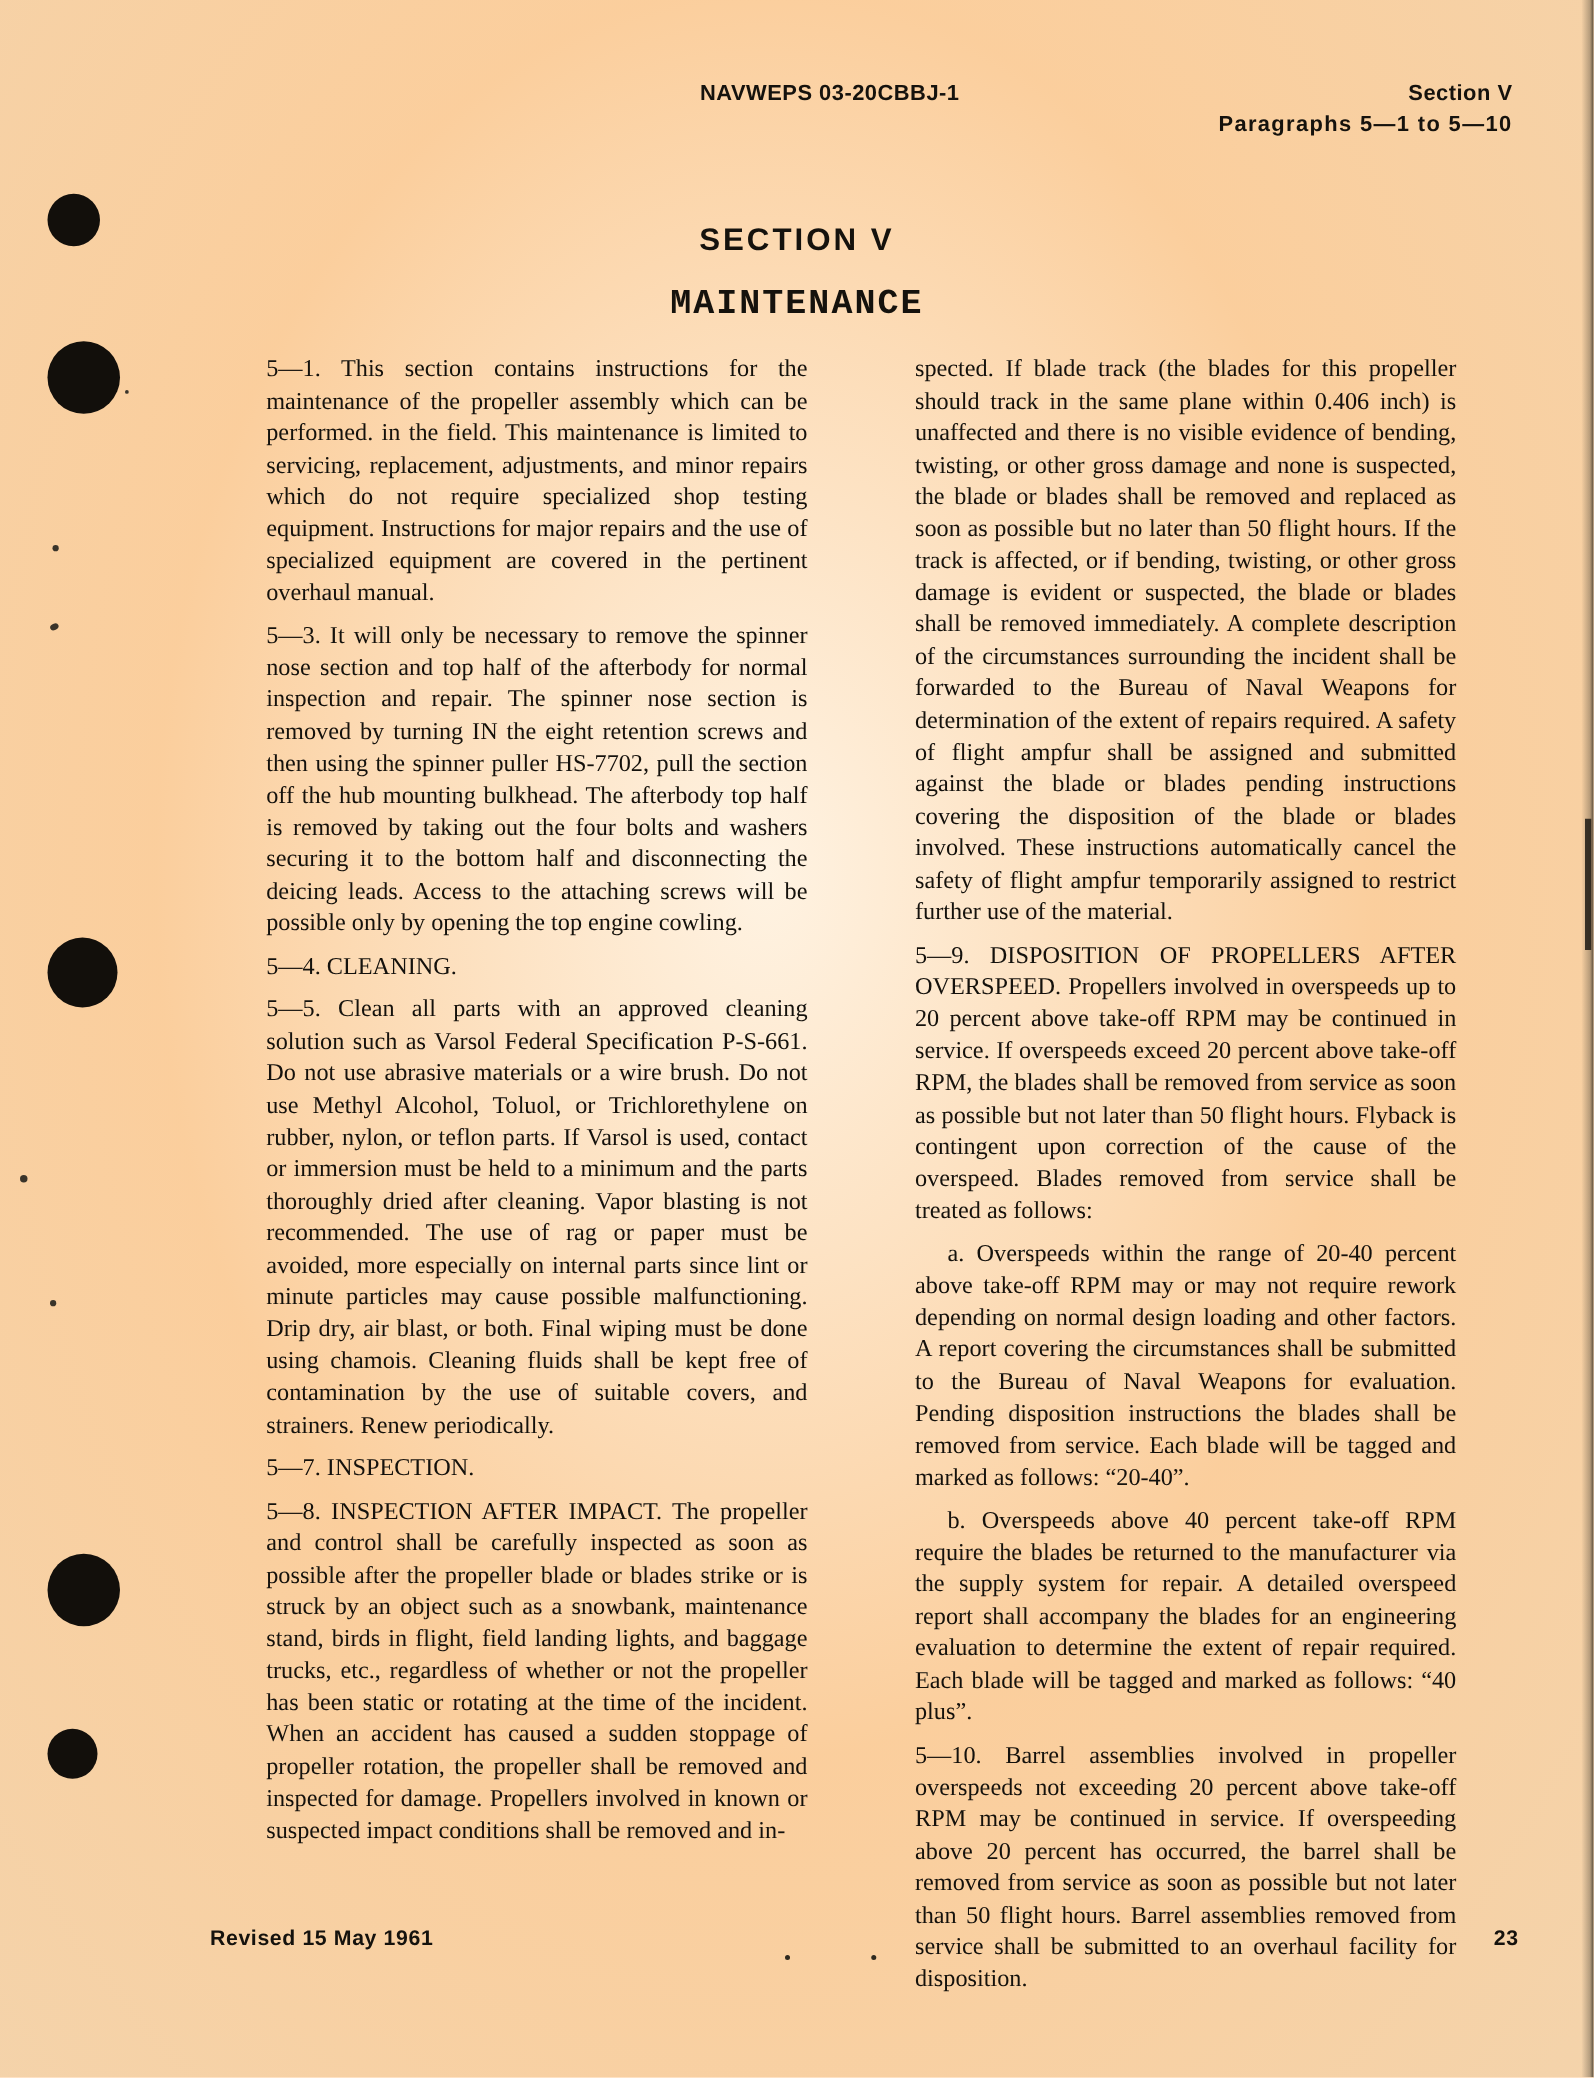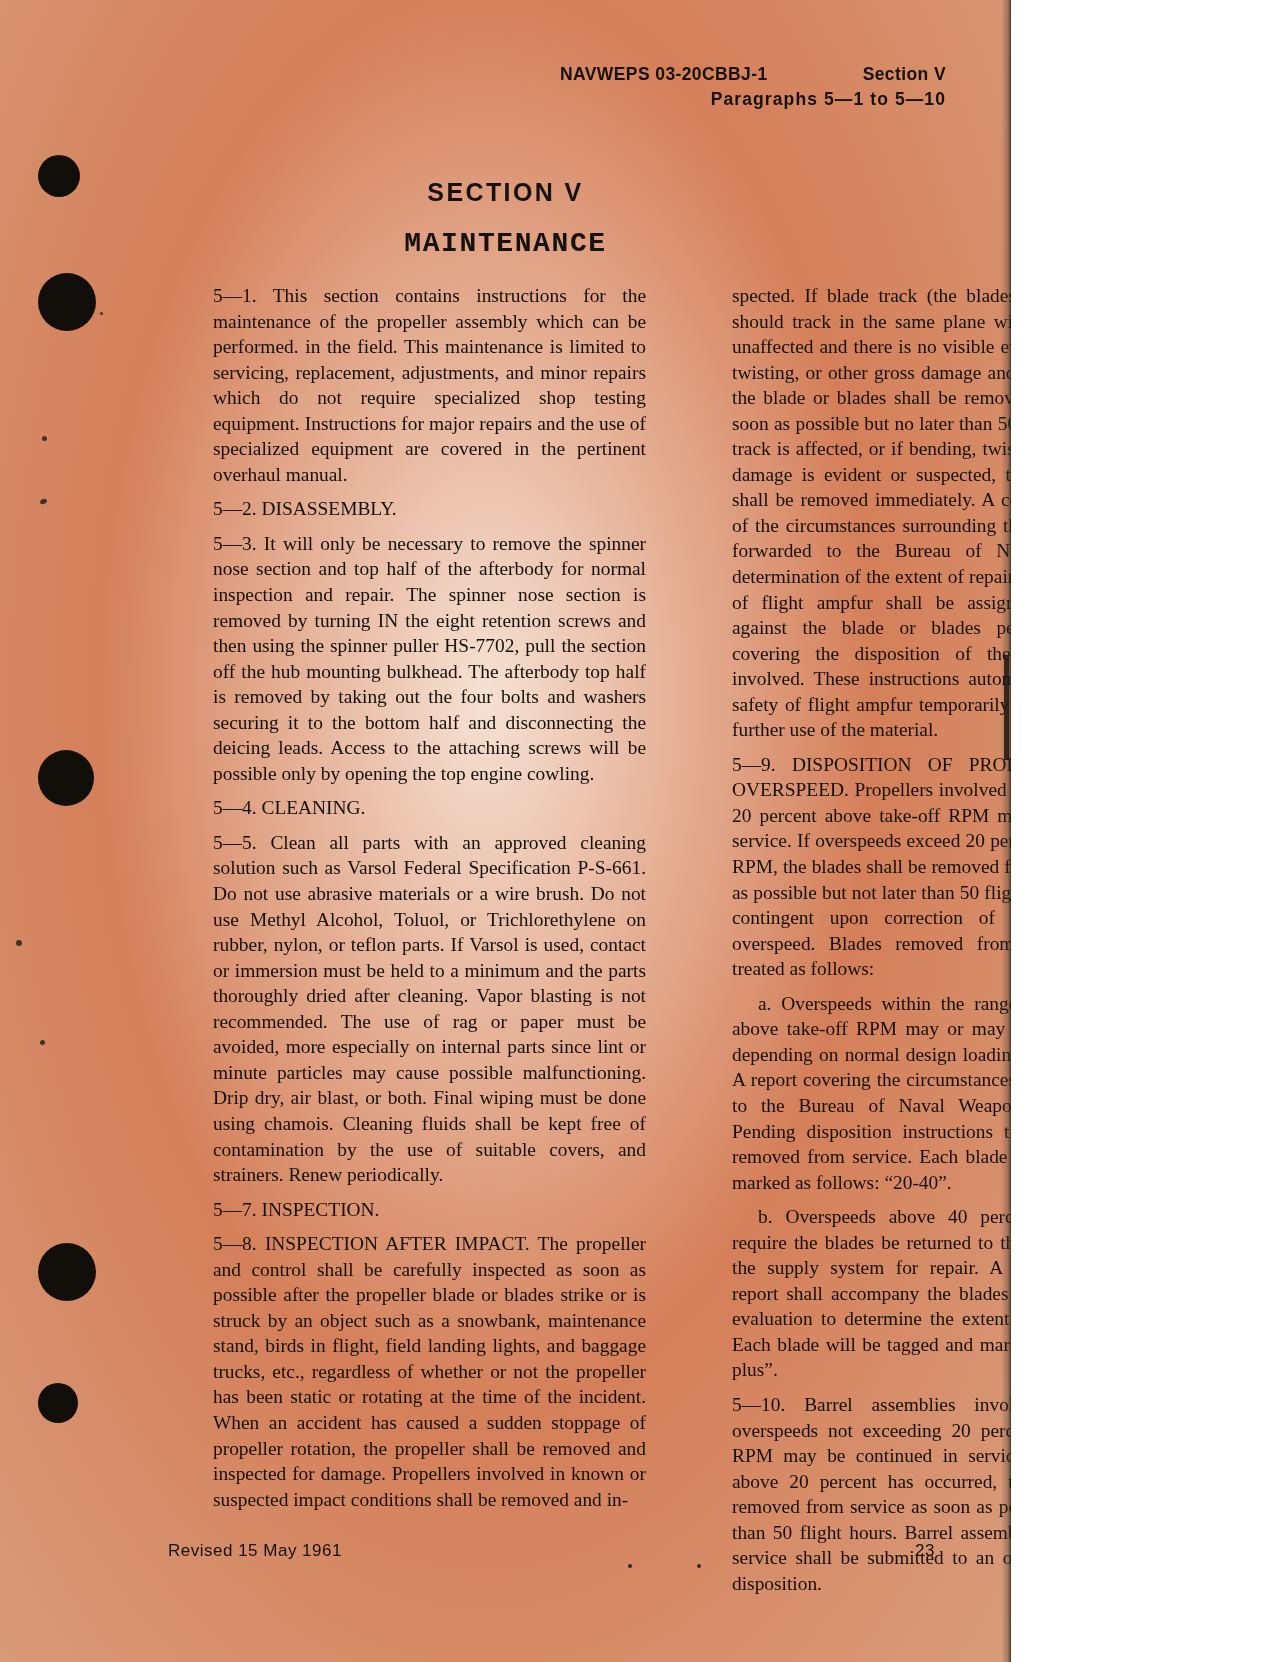--- a/index.html
+++ b/index.html
@@ -2,23 +2,23 @@
 <html><head>
 <meta charset="utf-8">
 <style>
   html, body {
     margin: 0;
     padding: 0;
     background: #ffffff;
   }
   .page {
     position: relative;
-    width: 1011px;
+    width: 1275px;
     height: 1662px;
-    background: #c2410c;
+    background: #fdba74;
     overflow: hidden;
     font-family: "Liberation Serif", "DejaVu Serif", serif;
     color: #1b1914;
   }
   
   .page::before {
     content: "";
     position: absolute;
     inset: 0;
     background:
@@ -132,24 +132,24 @@
   .col p.indent {
     text-indent: 26px;
   }
   .col p.last { margin-bottom: 0; }
 
   
   .footer {
     position: absolute;
     bottom: 95px;
     left: 168px;
-    right: 76px;
+    right: 60px;
     height: 26px;
     font-family: "Liberation Sans", "DejaVu Sans", sans-serif;
-    font-weight: normal;
+    font-weight: bold;
     font-size: 17px;
     letter-spacing: 0.5px;
     color: #15120d;
   }
   .footer .rev { position: absolute; left: 0; top: 0; }
   .footer .pg  { position: absolute; right: 0; top: 0; }
   .footer-dots { position: absolute; bottom: 86px; left: 0; width: 100%; height: 12px; }
   .footer-dots i {
     position: absolute;
     width: 4px; height: 4px;
@@ -200,21 +200,20 @@
 
   <div class="title-block">
     <div class="t1">SECTION  V</div>
     <div class="t2">MAINTENANCE</div>
   </div>
 
   <div class="columns">
 
     <div class="col">
       <p class="body">5—1. This section contains instructions for the maintenance of the propeller assembly which can be performed. in the field. This maintenance is limited to servicing, replacement, adjustments, and minor repairs which do not require specialized shop testing equipment. Instructions for major repairs and the use of specialized equipment are covered in the pertinent overhaul manual.</p>
-      <p class="head">5—2. DISASSEMBLY.</p>
       <p class="body">5—3. It will only be necessary to remove the spinner nose section and top half of the afterbody for normal inspection and repair. The spinner nose section is removed by turning IN the eight retention screws and then using the spinner puller HS-7702, pull the section off the hub mounting bulkhead. The afterbody top half is removed by taking out the four bolts and washers securing it to the bottom half and disconnecting the deicing leads. Access to the attaching screws will be possible only by opening the top engine cowling.</p>
       <p class="head">5—4. CLEANING.</p>
       <p class="body">5—5. Clean all parts with an approved cleaning solution such as Varsol Federal Specification P-S-661. Do not use abrasive materials or a wire brush. Do not use Methyl Alcohol, Toluol, or Trichlorethylene on rubber, nylon, or teflon parts. If Varsol is used, contact or immersion must be held to a minimum and the parts thoroughly dried after cleaning. Vapor blasting is not recommended. The use of rag or paper must be avoided, more especially on internal parts since lint or minute particles may cause possible malfunctioning. Drip dry, air blast, or both. Final wiping must be done using chamois. Cleaning fluids shall be kept free of contamination by the use of suitable covers, and strainers. Renew periodically.</p>
       <p class="head">5—7. INSPECTION.</p>
       <p class="body last">5—8. INSPECTION AFTER IMPACT. The propeller and control shall be carefully inspected as soon as possible after the propeller blade or blades strike or is struck by an object such as a snowbank, maintenance stand, birds in flight, field landing lights, and baggage trucks, etc., regardless of whether or not the propeller has been static or rotating at the time of the incident. When an accident has caused a sudden stoppage of propeller rotation, the propeller shall be removed and inspected for damage. Propellers involved in known or suspected impact conditions shall be removed and in-</p>
     </div>
 
     <div class="col">
       <p class="body">spected. If blade track (the blades for this propeller should track in the same plane within 0.406 inch) is unaffected and there is no visible evidence of bending, twisting, or other gross damage and none is suspected, the blade or blades shall be removed and replaced as soon as possible but no later than 50 flight hours. If the track is affected, or if bending, twisting, or other gross damage is evident or suspected, the blade or blades shall be removed immediately. A complete description of the circumstances surrounding the incident shall be forwarded to the Bureau of Naval Weapons for determination of the extent of repairs required. A safety of flight ampfur shall be assigned and submitted against the blade or blades pending instructions covering the disposition of the blade or blades involved. These instructions automatically cancel the safety of flight ampfur temporarily assigned to restrict further use of the material.</p>
       <p class="body">5—9. DISPOSITION OF PROPELLERS AFTER OVERSPEED. Propellers involved in overspeeds up to 20 percent above take-off RPM may be continued in service. If overspeeds exceed 20 percent above take-off RPM, the blades shall be removed from service as soon as possible but not later than 50 flight hours. Flyback is contingent upon correction of the cause of the overspeed. Blades removed from service shall be treated as follows:</p>

